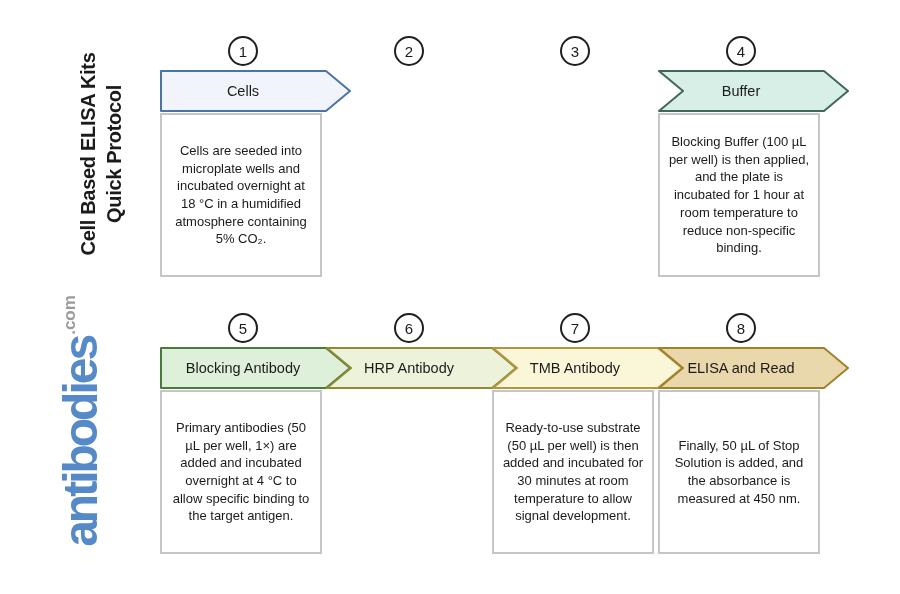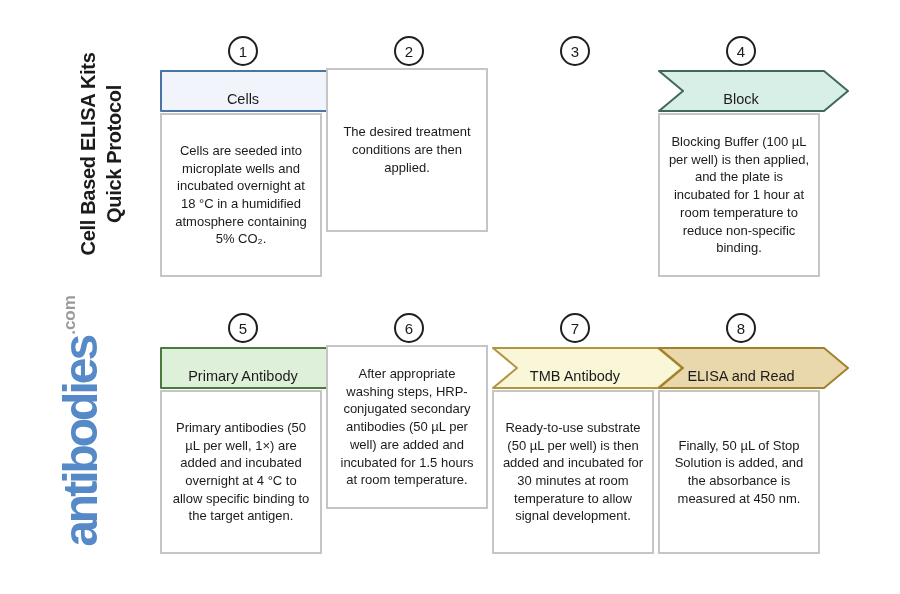--- a/index.html
+++ b/index.html
@@ -33,21 +33,21 @@
     width:30px; height:30px; border-radius:50%;
     border:2.5px solid #1f1f1f; background:#fff;
     display:flex; align-items:center; justify-content:center;
     font-size:15px; color:#1b1b1b;
   }
 
   .arrow-wrap { position:relative; height:40px; margin-top:5px; }
   .arrow-svg  { position:absolute; left:0; top:-1px; overflow:visible; }
   .arrow-svg polygon { fill:var(--fill,#eee); stroke:var(--stroke,#555); stroke-width:2; stroke-linejoin:round; }
   .arrow-label {
-    position:absolute; left:0; top:8px; width:166px; height:40px;
+    position:absolute; left:0; top:0; width:166px; height:40px;
     display:flex; align-items:center; justify-content:center;
     font-size:14.5px; color:#1b1b1b;
   }
 
   .desc-box {
     height:164px; margin:2px 4px 0 0;
     border:2px solid #c5c5c5; background:#fff;
     display:flex; align-items:center; justify-content:center;
     text-align:center; padding:4px 7px;
     font-size:13px; line-height:1.36; color:#1b1b1b;
@@ -85,72 +85,76 @@
         </div>
         <div class="desc-box">Cells are seeded into microplate wells and incubated overnight at 18 °C in a humidified atmosphere containing 5% CO₂.</div>
       </div>
 
       <div class="step" style="--fill: #dde7f8; --stroke: #3e5f96;">
         <div class="badge-wrap">
             <div class="badge">
               <span>2</span>
             </div>
           </div>
-        <div class="desc-box">The desired treatment conditions are then applied.</div>
       </div>
 
       <div class="step" style="--fill: #e1e9f8; --stroke: #45649d;">
         <div class="badge-wrap">
             <div class="badge">
               <span>3</span>
             </div>
           </div>
       </div>
 
       <div class="step" style="--fill: #d8efe7; --stroke: #40685a;">
         <div class="badge-wrap">
             <div class="badge">
               <span>4</span>
             </div>
           </div>
         <div class="arrow-wrap">
           <svg class="arrow-svg" width="192" height="42" viewBox="0 0 192 42">
             <polygon points="1,1 166,1 190,21 166,41 1,41 25,21"></polygon>
           </svg>
-          <span class="arrow-label">Block</span>
+          <span class="arrow-label">Buffer</span>
         </div>
         <div class="desc-box">Blocking Buffer (100 µL per well) is then applied, and the plate is incubated for 1 hour at room temperature to reduce non-specific binding.</div>
       </div>
 
     </div>
 
     <div class="prow second">
 
       <div class="step" style="--fill: #dff0da; --stroke: #4a7a3e;">
         <div class="badge-wrap">
             <div class="badge">
               <span>5</span>
             </div>
           </div>
         <div class="arrow-wrap">
           <svg class="arrow-svg" width="192" height="42" viewBox="0 0 192 42">
             <polygon points="1,1 166,1 190,21 166,41 1,41"></polygon>
           </svg>
-          <span class="arrow-label">Primary Antibody</span>
+          <span class="arrow-label">Blocking Antibody</span>
         </div>
         <div class="desc-box">Primary antibodies (50 µL per well, 1×) are added and incubated overnight at 4 °C to allow specific binding to the target antigen.</div>
       </div>
 
       <div class="step" style="--fill: #edf3da; --stroke: #8e8b34;">
         <div class="badge-wrap">
             <div class="badge">
               <span>6</span>
             </div>
           </div>
-        <div class="desc-box">After appropriate washing steps, HRP-conjugated secondary antibodies (50 µL per well) are added and incubated for 1.5 hours at room temperature.</div>
+        <div class="arrow-wrap">
+          <svg class="arrow-svg" width="192" height="42" viewBox="0 0 192 42">
+            <polygon points="1,1 166,1 190,21 166,41 1,41 25,21"></polygon>
+          </svg>
+          <span class="arrow-label">HRP Antibody</span>
+        </div>
       </div>
 
       <div class="step" style="--fill: #faf6d8; --stroke: #b39441;">
         <div class="badge-wrap">
             <div class="badge">
               <span>7</span>
             </div>
           </div>
         <div class="arrow-wrap">
           <svg class="arrow-svg" width="192" height="42" viewBox="0 0 192 42">

